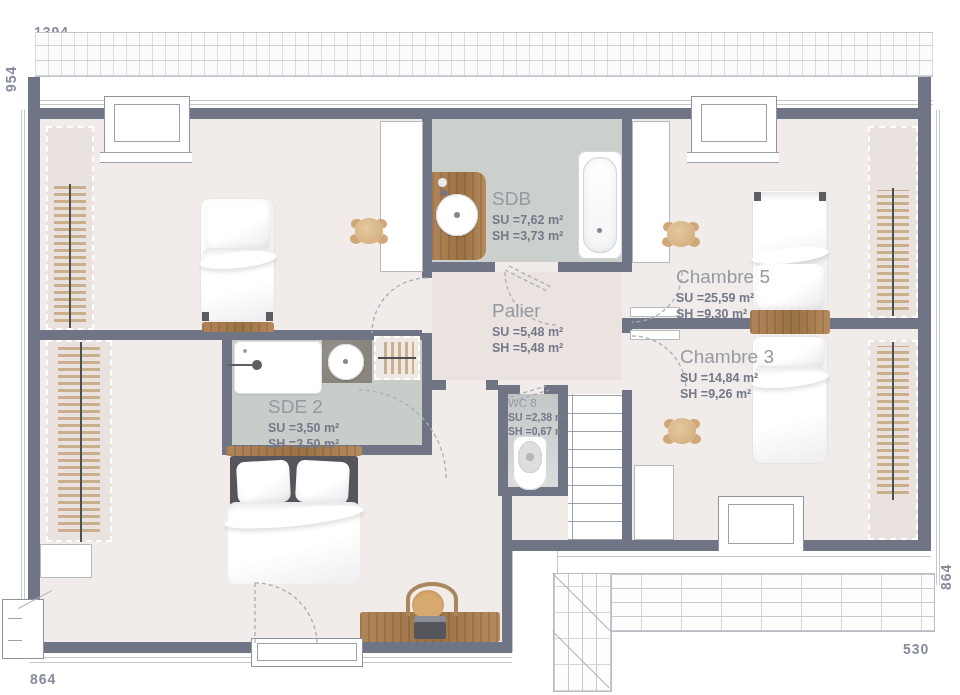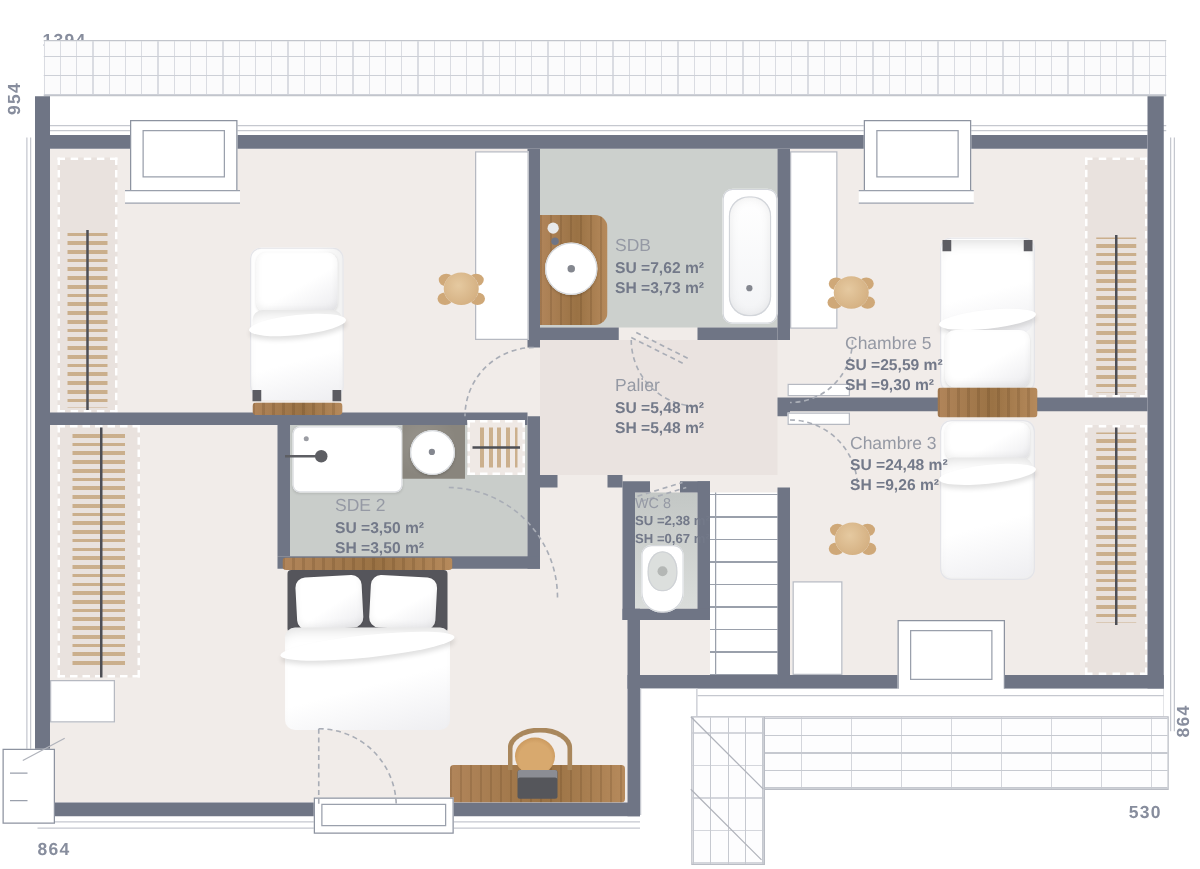--- a/index.html
+++ b/index.html
@@ -58,21 +58,21 @@
        background:radial-gradient(circle at 42% 40%,#e5c9a0,#cfa878);
        box-shadow:-12px -7px 0 -8px #cfa878,12px -7px 0 -8px #cfa878,-13px 8px 0 -8px #cfa878,13px 8px 0 -8px #cfa878;}
   .stairs{position:absolute;background:#fff;
        background-image:repeating-linear-gradient(0deg,#9aa0ab 0 1px,transparent 1px 18px);}
   .rail{position:absolute;width:1px;background:#9aa0ab;}
   .chair-seat{position:absolute;border-radius:50%;background:radial-gradient(circle at 50% 58%,#d8a96e 55%,#b9854a);}
   .chair-back{position:absolute;border:4px solid #a9875c;border-bottom:none;border-radius:50% 50% 0 0;background:transparent;}
   .laptop{position:absolute;background:#55565b;border-radius:2px;box-shadow:inset 0 6px 0 #8b8d94;}
   
   .room-label{position:absolute;white-space:nowrap;}
-  .room-label .rn{font-size:14px;color:#9599a4;margin-bottom:2px;}
+  .room-label .rn{font-size:19px;color:#9599a4;margin-bottom:2px;}
   .room-label .rv{font-size:12.5px;font-weight:bold;color:#737989;line-height:1.3;}
   .room-label.compact .rn{font-size:11.5px;}
   .room-label.compact .rv{font-size:10.5px;}
   .dim{position:absolute;font-size:14px;font-weight:bold;letter-spacing:1px;color:#878d9d;}
   .dim.vert{transform:rotate(-90deg);transform-origin:left top;}
   svg.overlay{position:absolute;left:0;top:0;pointer-events:none;}
 </style>
 </head>
 <body>
 
@@ -262,21 +262,21 @@
     <div class="rv">SU =25,59 m²</div>
     <div class="rv">SH =9,30 m²</div>
   </div>
   <div class="room-label" style="left:492px;top:300px;">
     <div class="rn">Palier</div>
     <div class="rv">SU =5,48 m²</div>
     <div class="rv">SH =5,48 m²</div>
   </div>
   <div class="room-label" style="left:680px;top:346px;">
     <div class="rn">Chambre 3</div>
-    <div class="rv">SU =24,48 m²</div>
+    <div class="rv">SU =14,84 m²</div>
     <div class="rv">SH =9,26 m²</div>
   </div>
   <div class="room-label" style="left:268px;top:396px;">
     <div class="rn">SDE 2</div>
     <div class="rv">SU =3,50 m²</div>
     <div class="rv">SH =3,50 m²</div>
   </div>
   <div class="room-label compact" style="left:508px;top:397px;">
     <div class="rn">WC 8</div>
     <div class="rv">SU =2,38 m²</div>

